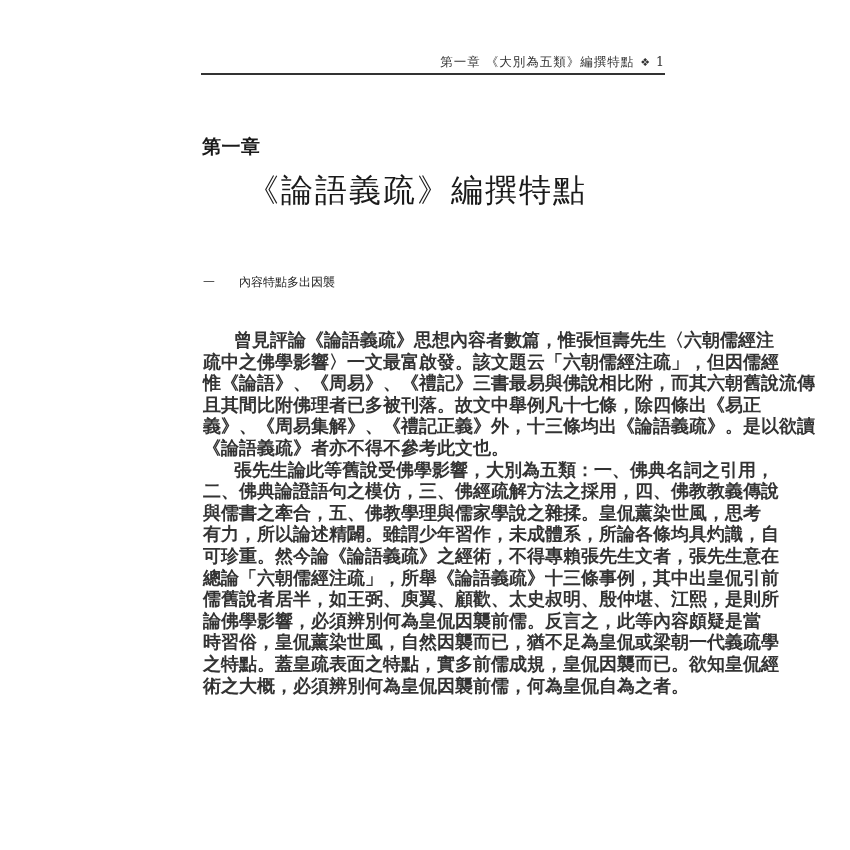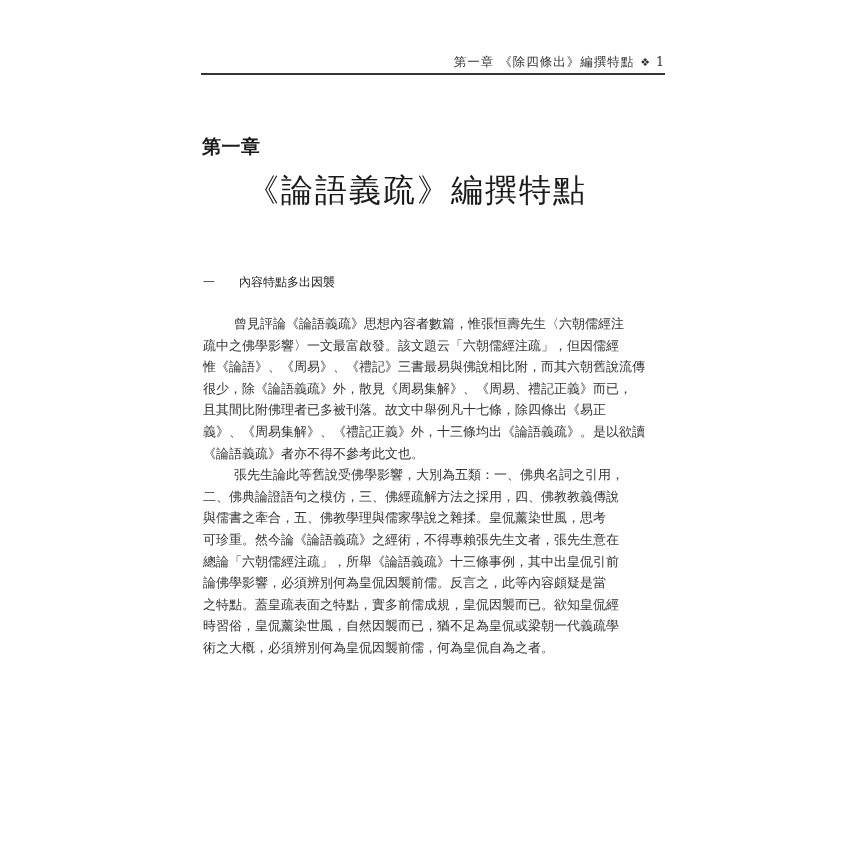--- a/index.html
+++ b/index.html
@@ -22,56 +22,58 @@
   .chapter-title {
     position:absolute; left:203px; top:170px; font-size:32px; color:#1a1a1a; letter-spacing:2px;
     font-family: "DejaVu Sans", sans-serif; line-height:40px;margin-left:44px;
   }
   .section-heading {
     position:absolute; left:203px; top:274px; font-family:"DejaVu Sans", sans-serif;
     font-size:12px; color:#1a1a1a;
   }
   .section-heading .num { display:inline-block; width:36px; }
   .body-text {
-    position:absolute; left:203px; top:313px; width:463px;
-    font-size:13px; line-height:21.6px; color:#333; text-align:justify;
+    position:absolute; left:203px; top:329px; width:463px;
+    font-size:18px; line-height:21.6px; color:#333; text-align:justify;
     font-family:"DejaVu Serif", "Liberation Serif", serif;
+    font-weight:bold;
   }
   .body-text .line { display:block; white-space:nowrap; text-indent:0; }
   .body-text .line.indent { padding-left:31px; }
 </style>
 </head>
 <body>
 
 <div class="running-header">
-  <span>第一章 《除四條出》編撰特點</span><span class="diamond">❖</span><span>1</span>
+  <span>第一章 《大別為五類》編撰特點</span><span class="diamond">❖</span><span>1</span>
 </div>
 <div class="header-rule"></div>
 
 <div class="chapter-label">第一章</div>
 <div class="chapter-title">《論語義疏》編撰特點</div>
 
 <div class="section-heading">
   <span class="num">一</span><span>內容特點多出因襲</span>
 </div>
 
 <div class="body-text">
   <div>
     <span class="line indent">曾見評論《論語義疏》思想內容者數篇，惟張恒壽先生〈六朝儒經注</span>
     <span class="line">疏中之佛學影響〉一文最富啟發。該文題云「六朝儒經注疏」，但因儒經</span>
     <span class="line">惟《論語》、《周易》、《禮記》三書最易與佛說相比附，而其六朝舊說流傳</span>
-    <span class="line">很少，除《論語義疏》外，散見《周易集解》、《周易、禮記正義》而已，</span>
     <span class="line">且其間比附佛理者已多被刊落。故文中舉例凡十七條，除四條出《易正</span>
     <span class="line">義》、《周易集解》、《禮記正義》外，十三條均出《論語義疏》。是以欲讀</span>
     <span class="line">《論語義疏》者亦不得不參考此文也。</span>
   </div>
   <div>
     <span class="line indent">張先生論此等舊說受佛學影響，大別為五類：一、佛典名詞之引用，</span>
     <span class="line">二、佛典論證語句之模仿，三、佛經疏解方法之採用，四、佛教教義傳說</span>
     <span class="line">與儒書之牽合，五、佛教學理與儒家學說之雜揉。皇侃薰染世風，思考</span>
+    <span class="line">有力，所以論述精闢。雖謂少年習作，未成體系，所論各條均具灼識，自</span>
     <span class="line">可珍重。然今論《論語義疏》之經術，不得專賴張先生文者，張先生意在</span>
     <span class="line">總論「六朝儒經注疏」，所舉《論語義疏》十三條事例，其中出皇侃引前</span>
+    <span class="line">儒舊說者居半，如王弼、庾翼、顧歡、太史叔明、殷仲堪、江熙，是則所</span>
     <span class="line">論佛學影響，必須辨別何為皇侃因襲前儒。反言之，此等內容頗疑是當</span>
+    <span class="line">時習俗，皇侃薰染世風，自然因襲而已，猶不足為皇侃或梁朝一代義疏學</span>
     <span class="line">之特點。蓋皇疏表面之特點，實多前儒成規，皇侃因襲而已。欲知皇侃經</span>
-    <span class="line">時習俗，皇侃薰染世風，自然因襲而已，猶不足為皇侃或梁朝一代義疏學</span>
     <span class="line">術之大概，必須辨別何為皇侃因襲前儒，何為皇侃自為之者。</span>
   </div>
 </div>
 
 </body></html>

